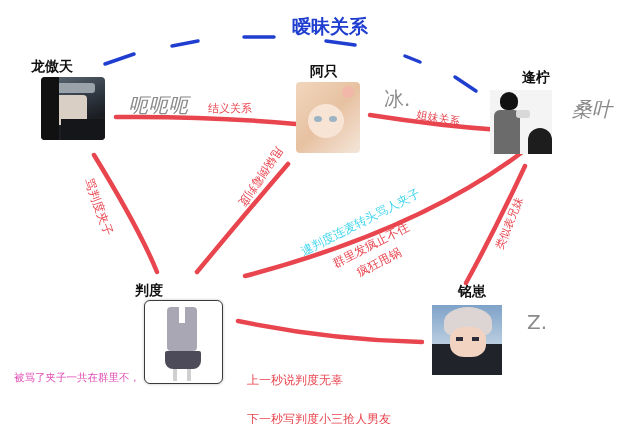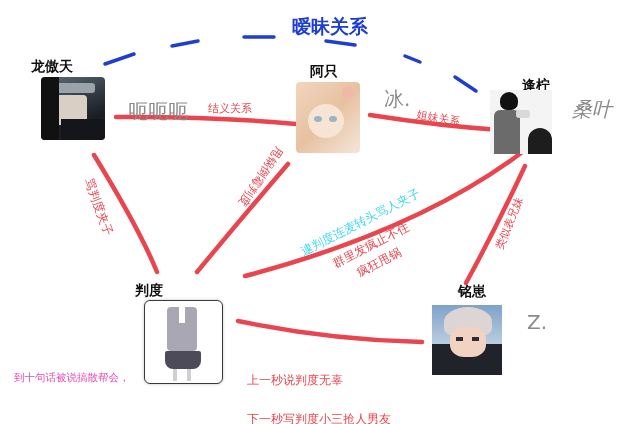--- a/index.html
+++ b/index.html
@@ -48,32 +48,32 @@
 
 <div class="title" style="left:292px; top:14px;text-align:right;">暧昧关系</div>
 
 <div class="name" style="left:31px; top:58px;">龙傲天</div>
 <div class="avatar" style="left:41px; top:77px; width:64px; height:63px; background:linear-gradient(160deg,#5d6b77 0%,#2e3640 45%,#1a1d22 70%,#3a1b1f 100%);">
   <div style="position:absolute;left:8px;top:6px;width:46px;height:10px;background:#9aa3aa;border-radius:3px;"></div>
   <div style="position:absolute;left:10px;top:18px;width:36px;height:30px;background:#d9cfc4;border-radius:4px;"></div>
   <div style="position:absolute;left:0px;top:0px;width:18px;height:63px;background:#111;"></div>
   <div style="position:absolute;left:20px;top:42px;width:44px;height:21px;background:#15161a;"></div>
 </div>
-<div class="alias" style="left:128px; top:98px;">呃呃呃</div>
+<div class="alias" style="left:128px; top:92px;font-style:italic;">呃呃呃</div>
 
 <div class="name" style="left:310px; top:63px;">阿只</div>
 <div class="avatar" style="left:296px; top:82px; width:64px; height:71px; background:linear-gradient(135deg,#f1d6bd 0%,#e7c1a1 50%,#f4e6da 100%);">
   <div style="position:absolute;left:12px;top:22px;width:36px;height:34px;background:#f8e4d5;border-radius:50%;"></div>
   <div style="position:absolute;left:18px;top:34px;width:8px;height:6px;background:#9bb3c2;border-radius:50%;"></div>
   <div style="position:absolute;left:33px;top:34px;width:8px;height:6px;background:#9bb3c2;border-radius:50%;"></div>
   <div style="position:absolute;left:46px;top:4px;width:12px;height:12px;background:#f2b7a9;border-radius:50%;"></div>
 </div>
 <div class="alias" style="left:384px; top:86px;">冰.</div>
 
-<div class="name" style="left:522px; top:69px;margin-top:8px;">逢柠</div>
+<div class="name" style="left:522px; top:69px;">逢柠</div>
 <div class="avatar" style="left:490px; top:90px; width:62px; height:64px; background:#f4f4f4; border-radius:0;">
   <div style="position:absolute;left:10px;top:2px;width:18px;height:18px;background:#111;border-radius:50% 50% 40% 40%;"></div>
   <div style="position:absolute;left:4px;top:20px;width:26px;height:44px;background:#6b6b6b;border-radius:6px 6px 0 0;"></div>
   <div style="position:absolute;left:26px;top:20px;width:14px;height:8px;background:#d8d8d8;border-radius:3px;"></div>
   <div style="position:absolute;left:38px;top:38px;width:24px;height:26px;background:#1d1d1d;border-radius:12px 12px 0 0;"></div>
 </div>
 <div class="alias" style="left:572px; top:96px;font-style:italic;">桑叶</div>
 
 <div class="name" style="left:135px; top:282px;">判度</div>
 <div class="avatar" style="left:144px; top:300px; width:77px; height:82px; background:#ffffff; border:1.5px solid #3a3a3a; border-radius:6px; box-shadow:0 0 3px rgba(0,0,0,.25);">
@@ -101,15 +101,15 @@
 <div class="lbl" style="left:330px; top:257px; transform:rotate(-27deg); font-size:12px;">群里发疯止不住</div>
 <div class="lbl" style="left:354px; top:266px; transform:rotate(-27deg); font-size:12px;">疯狂甩锅</div>
 <div class="lbl" style="left:492px; top:246px; transform:rotate(-68deg); font-size:11px;">类似表兄妹</div>
 
 <div class="note" style="left:247px; top:348px; color:#e8454f; font-size:12px; line-height:13px;">
   <div>上一秒说判度无辜</div>
   <div>下一秒写判度小三抢人男友</div>
 </div>
 
 <div class="note" style="left:14px; top:347px; color:#e04cb5;">
-  <div>到十句话被说搞散帮会，</div>
+  <div>被骂了夹子一共在群里不，</div>
   
 </div>
 
 </body></html>

